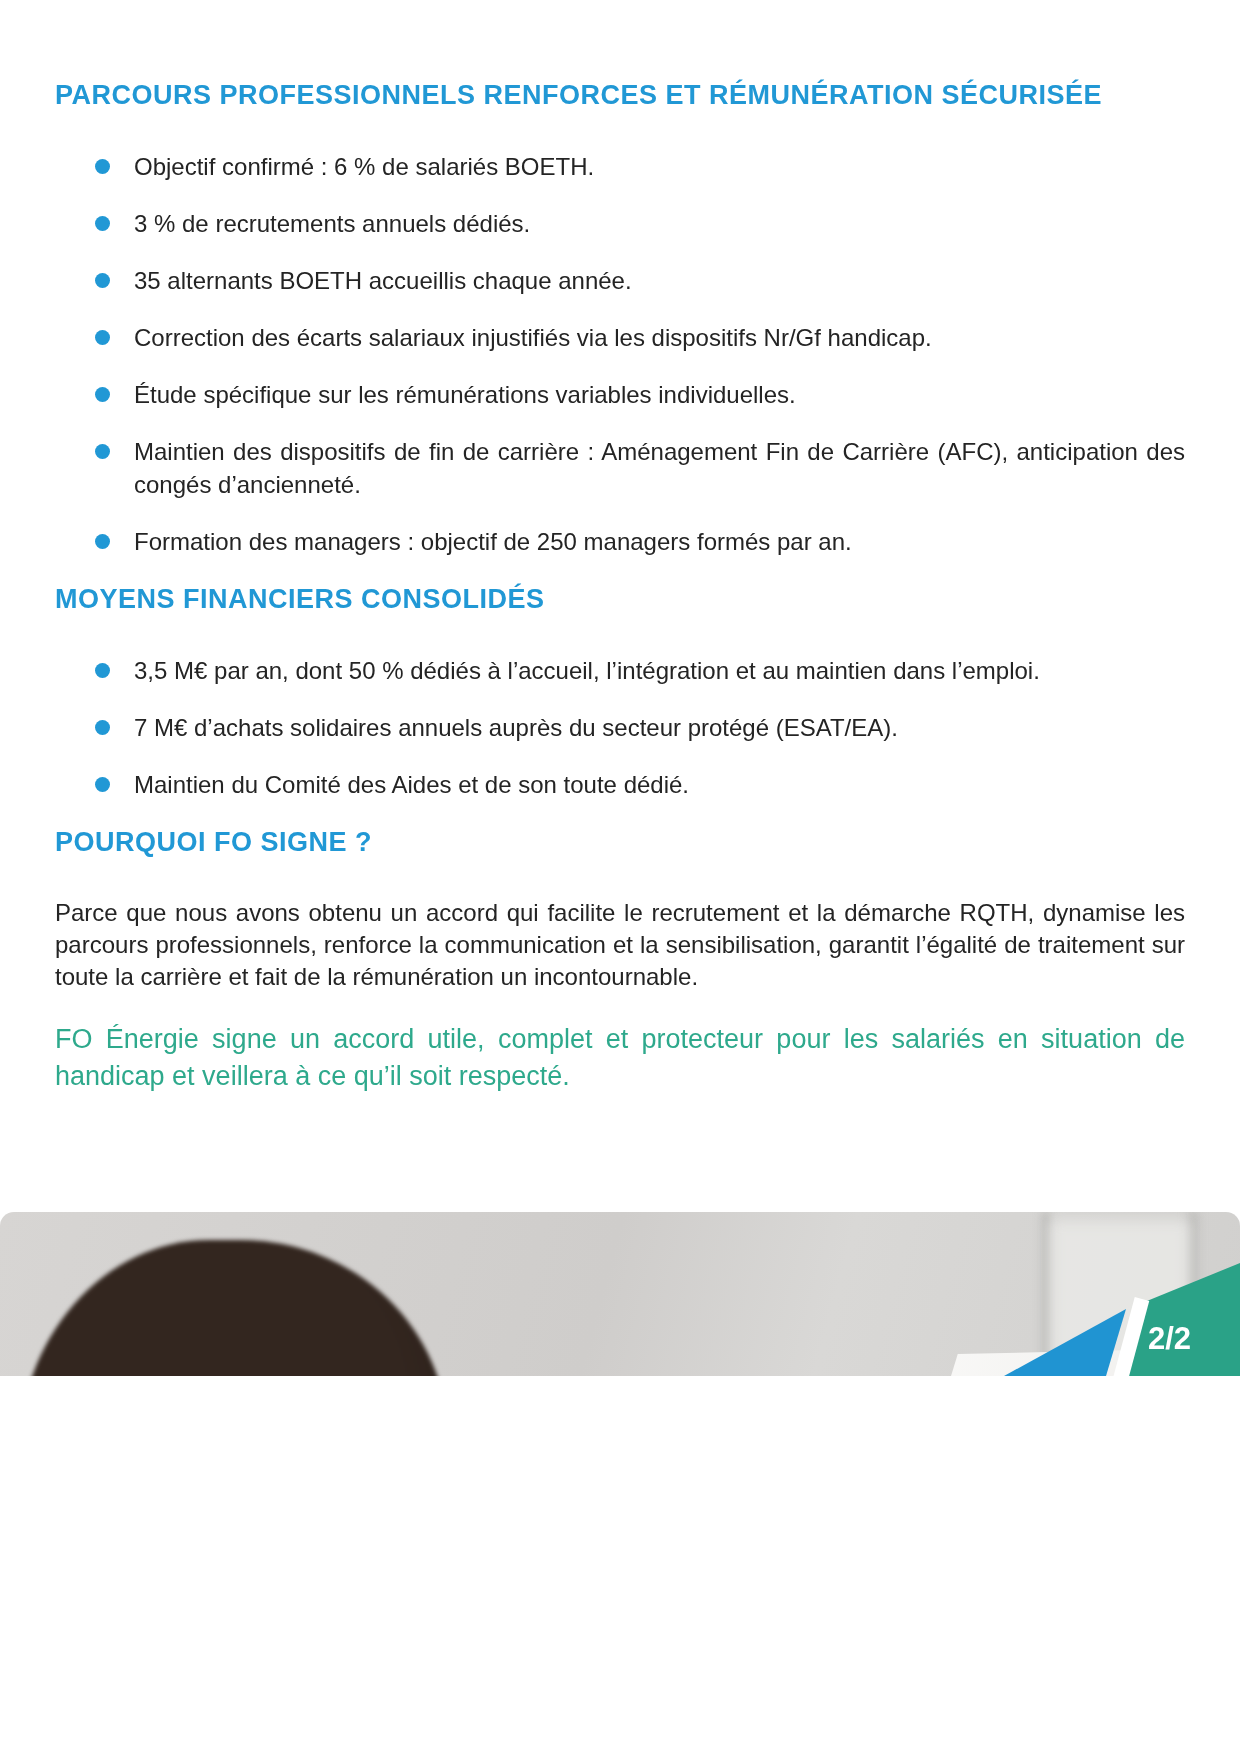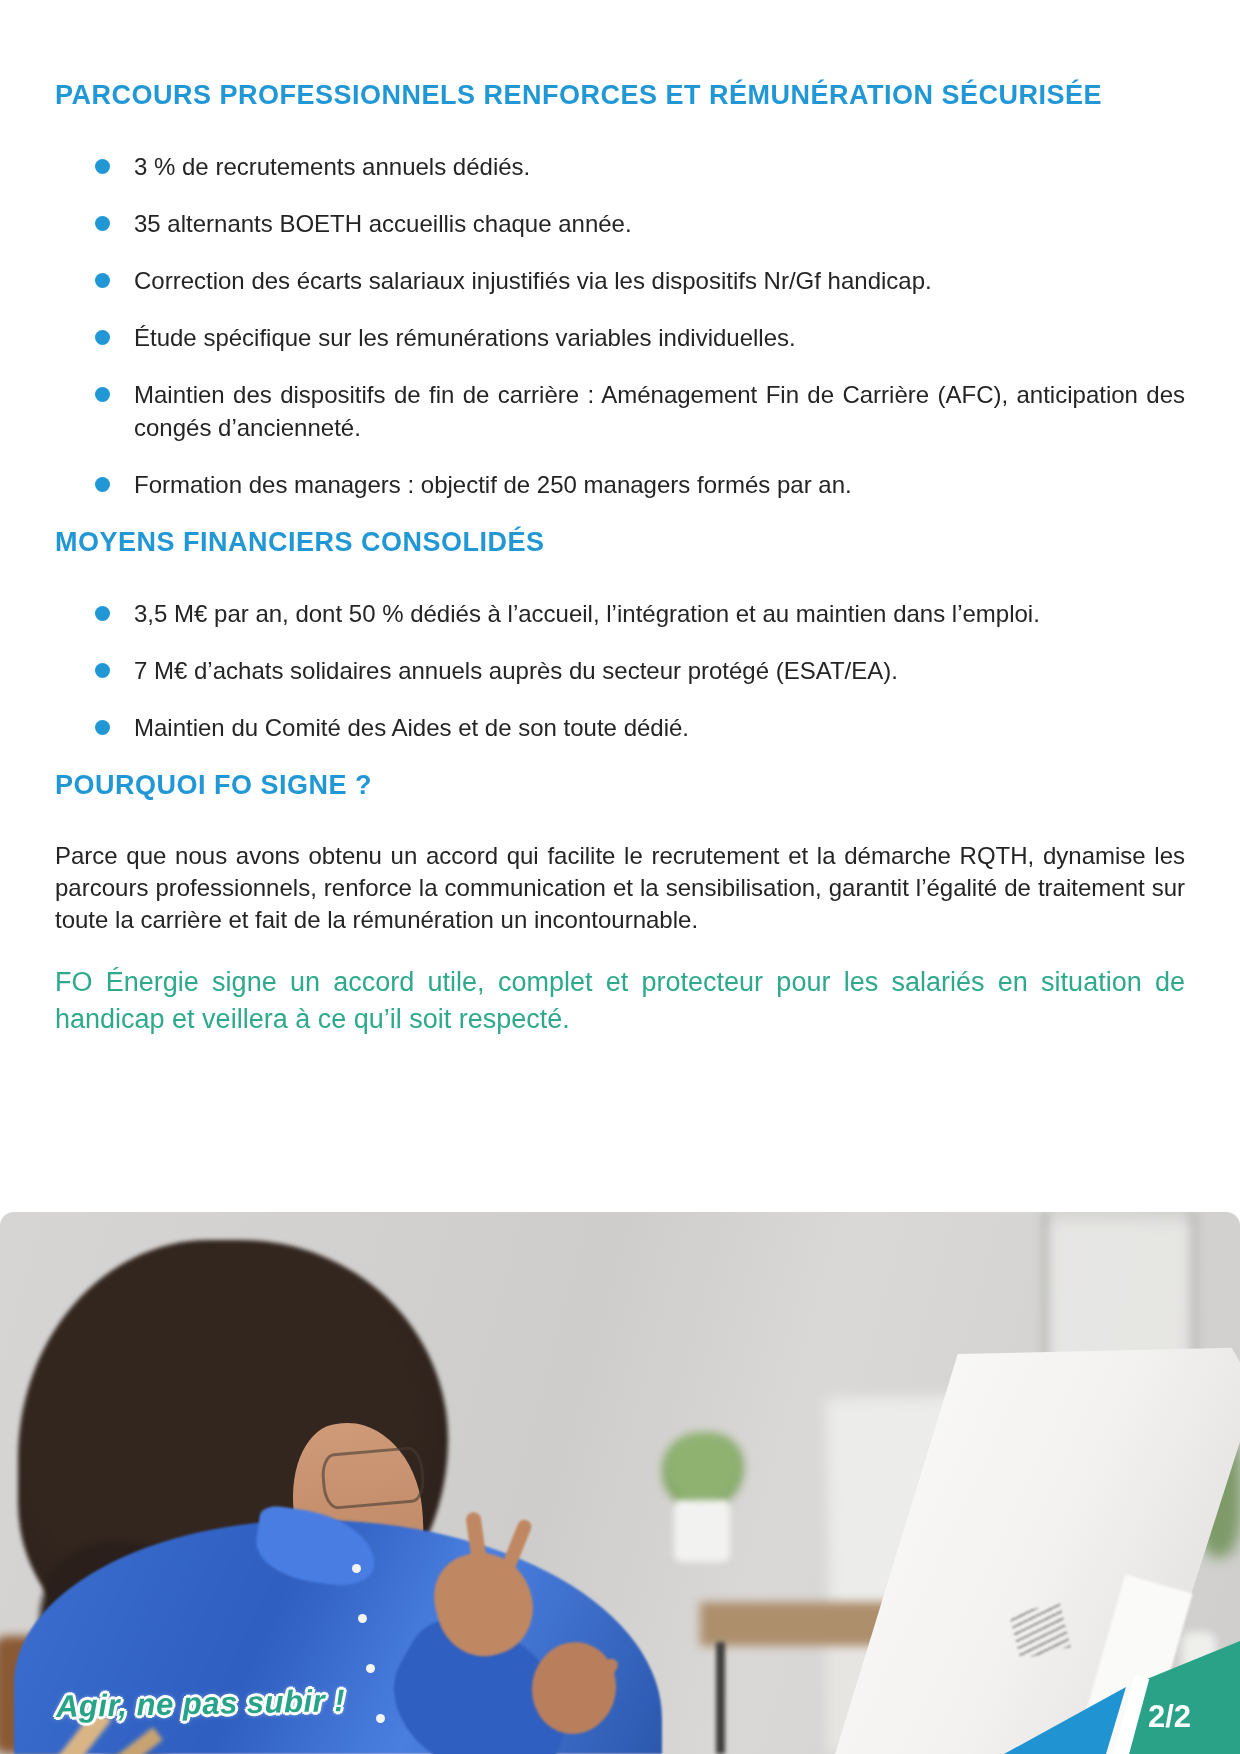--- a/index.html
+++ b/index.html
@@ -1,17 +1,17 @@
 <!DOCTYPE html>
 <html lang="fr"><head>
 <meta charset="utf-8">
 <style>
   html,body{margin:0;padding:0;background:#ffffff;}
   .page{
-    position:relative;width:1240px;height:1754px;background:#ffffff;overflow:hidden;
+    position:relative;width:1240px;height:1376px;background:#ffffff;overflow:hidden;
     font-family:"Liberation Sans", sans-serif;color:#232323;
   }
   .content{position:absolute;left:55px;width:1130px;top:78px;}
   h2.sec{
     margin:9px 0 38px 0;font-size:27px;line-height:34px;font-weight:bold;
     color:#2198d5;letter-spacing:.5px;
   }
   h2.sec.first{margin-top:0;}
   .bullets{margin:0 0 0 0;}
   .bullet{display:flex;margin:0 0 24px 0;}
@@ -93,20 +93,24 @@
 </style>
 </head>
 <body>
 
 <div class="page">
 
   <div class="content">
 
     <h2 class="sec first">PARCOURS PROFESSIONNELS RENFORCES ET RÉMUNÉRATION SÉCURISÉE</h2>
     <div class="bullets">
+      <div class="bullet">
+        <span class="dot"></span>
+        <span class="btxt">Objectif confirmé : 6 % de salariés BOETH.</span>
+      </div>
       <div class="bullet">
         <span class="dot"></span>
         <span class="btxt">3 % de recrutements annuels dédiés.</span>
       </div>
       <div class="bullet">
         <span class="dot"></span>
         <span class="btxt">35 alternants BOETH accueillis chaque année.</span>
       </div>
       <div class="bullet">
         <span class="dot"></span>

